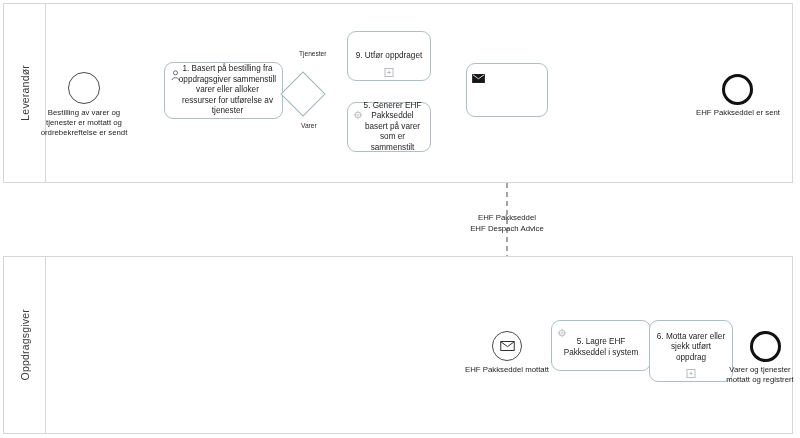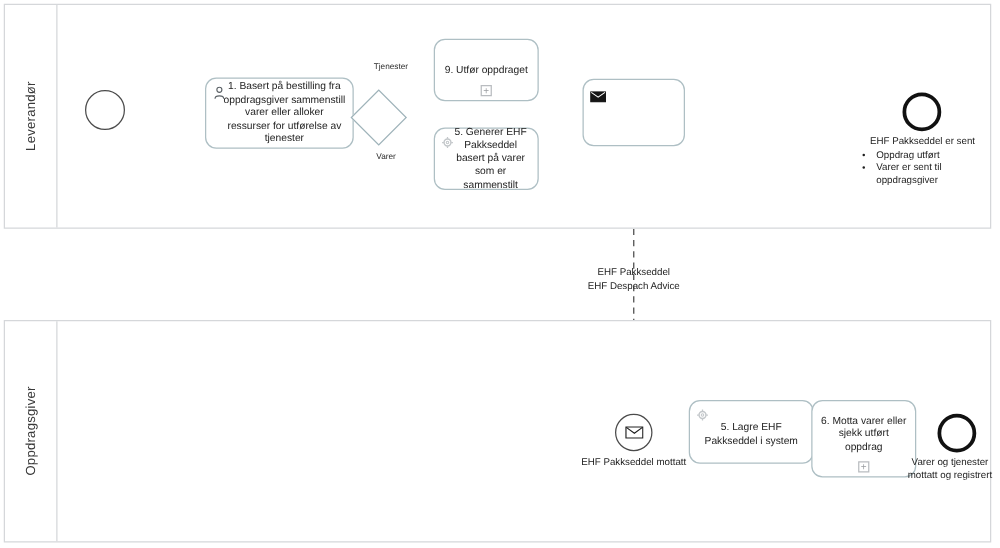--- a/index.html
+++ b/index.html
@@ -105,20 +105,21 @@
     </g>
   </svg>
 
   <div class="pool" style="left:3px;top:3px;width:790px;height:180px;">
     <div class="pool-header">
       <span class="pool-label">Leverandør</span>
     </div>
   </div>
 
   <div class="node event start" style="left:68px;top:72px;width:32px;height:32px;"></div>
+  <div class="txt" style="left:38px;top:108px;width:92px;">Bestilling av varer og tjenester er mottatt og ordrebekreftelse er sendt</div>
 
   <div class="node task" style="left:132px;top:62px;width:119px;height:57px;margin-left:32px;">
     <span class="task-icon">
       <svg viewBox="0 0 12 12" width="11" height="11">
         <circle cx="6" cy="3.1" r="2.2" fill="none" stroke="#5b6166" stroke-width="1"></circle>
         <path d="M2.2,11 C2.2,7.6 9.8,7.6 9.8,11" fill="none" stroke="#5b6166" stroke-width="1"></path>
       </svg>
     </span>
     <span class="tlabel" style="padding-left:8px;">1. Basert på bestilling fra oppdragsgiver sammenstill varer eller alloker ressurser for utførelse av tjenester</span>
   </div>
@@ -152,26 +153,20 @@
     <span class="task-icon" style="left:5px;top:5px;width:13px;height:9px;">
       <svg viewBox="0 0 14 10" width="13" height="9">
         <rect x="0.5" y="0.5" width="13" height="9" fill="#161616" stroke="#161616"></rect>
         <path d="M0.9,1 L7,5.3 L13.1,1" fill="none" stroke="#ffffff" stroke-width="0.9"></path>
       </svg>
     </span>
   </div>
 
   <div class="node event end" style="left:722px;top:74px;width:31px;height:31px;"></div>
   <div class="txt" style="left:676px;top:108px;width:124px;">EHF Pakkseddel er sent</div>
-  <div class="bullets" style="left:690px;top:119px;width:108px;">
-    <ul>
-      <li>Oppdrag utført</li>
-      <li>Varer er sent til oppdragsgiver</li>
-    </ul>
-  </div>
 
   <div class="txt" style="left:455px;top:213px;width:104px;">EHF Pakkseddel</div>
   <div class="txt" style="left:447px;top:224px;width:120px;">EHF Despach Advice</div>
 
   <div class="pool" style="left:3px;top:256px;width:790px;height:178px;">
     <div class="pool-header">
       <span class="pool-label">Oppdragsgiver</span>
     </div>
   </div>
 

